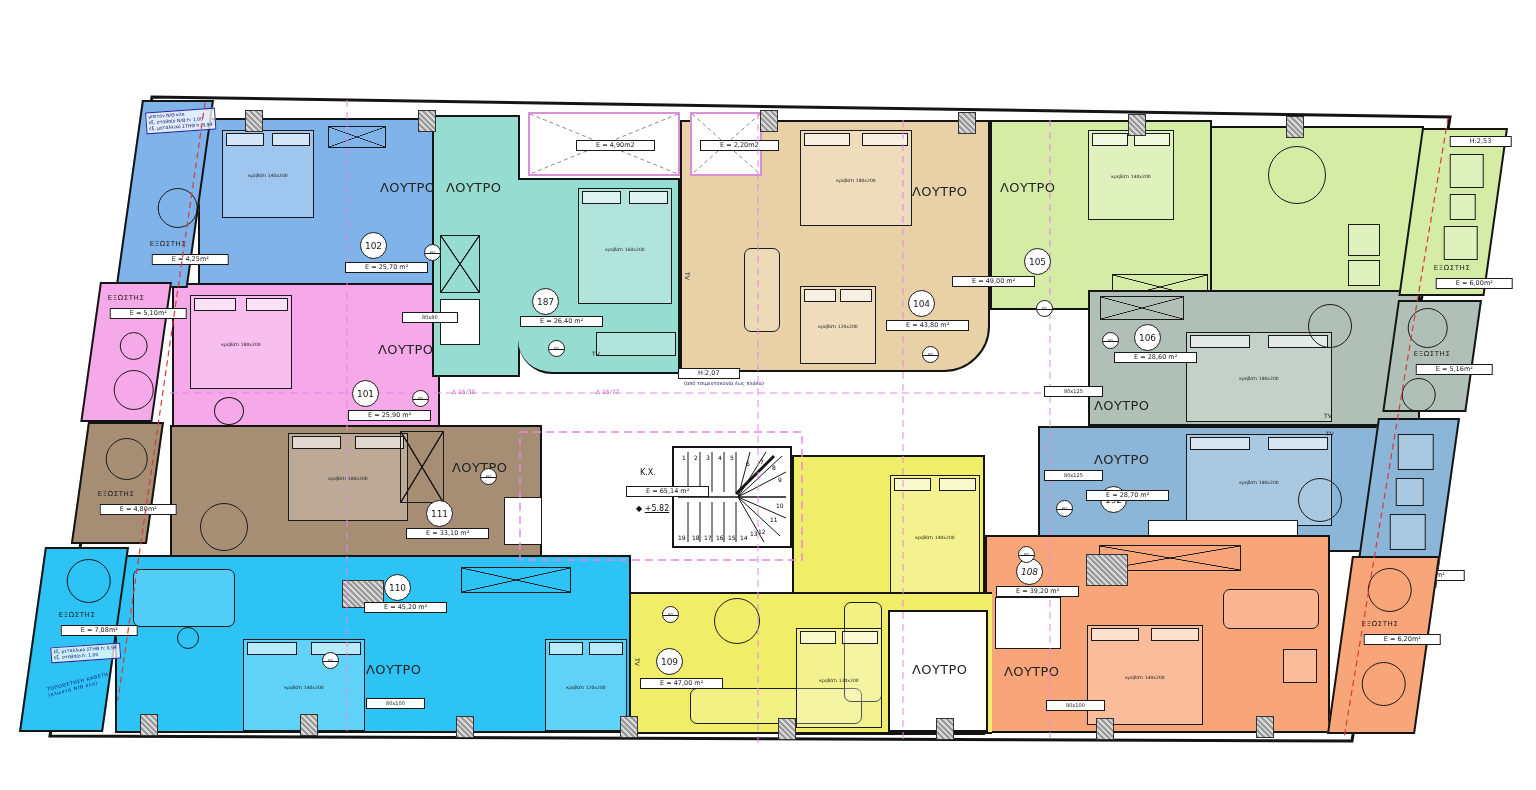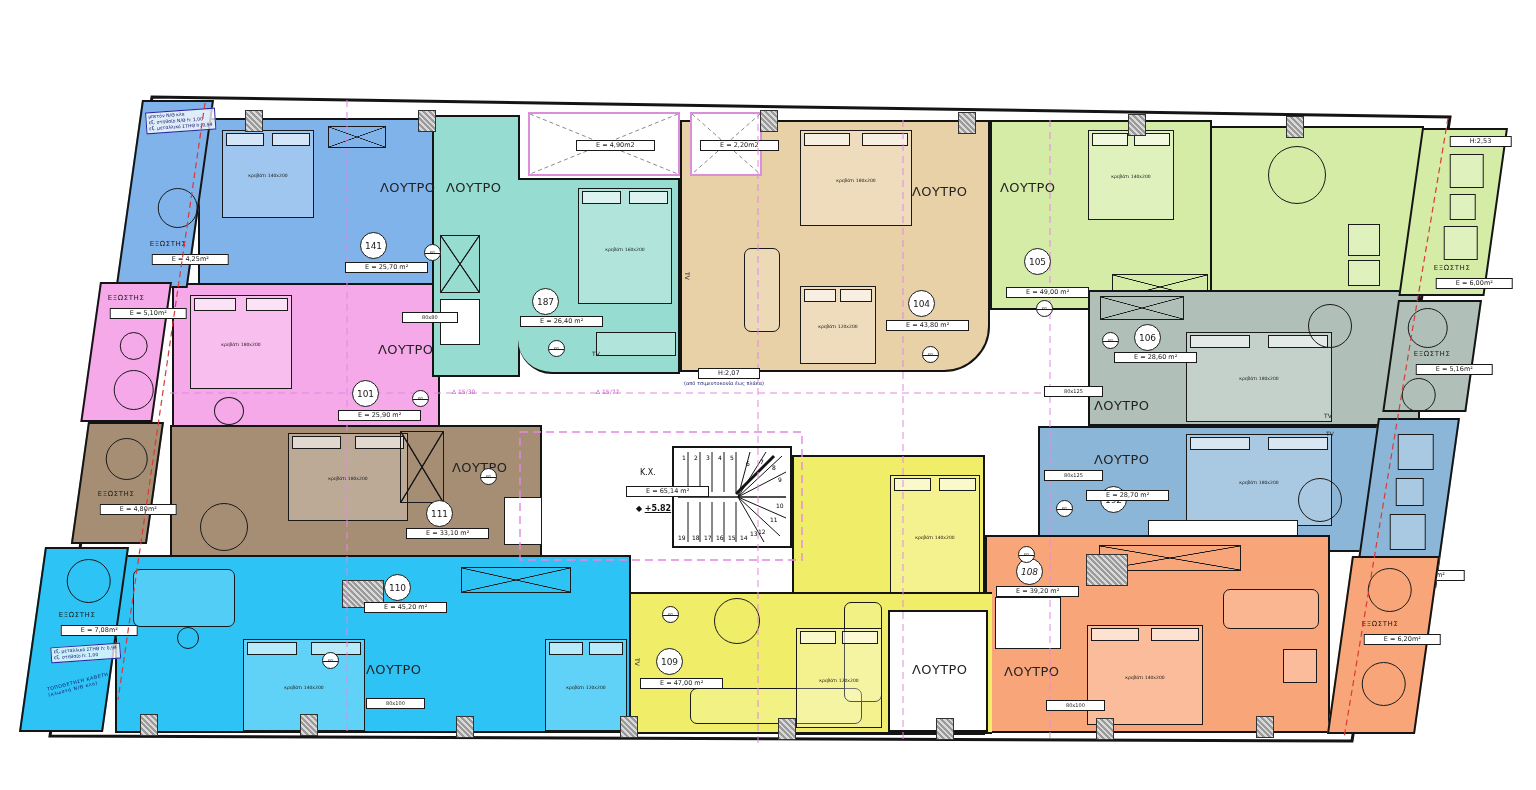--- a/index.html
+++ b/index.html
@@ -49,35 +49,35 @@
   </svg>
 
   <div class="room" style="left: 198px; top: 118px; width: 260px; height: 168px; z-index: 2; background: rgb(127, 179, 233);">
     <div class="bed" style="left:22px;top:10px;width:92px;height:88px;">
       <i class="pl"></i>
         <i class="pl p2"></i>
       <b class="bedlbl">κρεβάτι 140x200</b>
     </div>
     <div class="ward" style="left:128px;top:6px;width:58px;height:22px;"></div>
   </div>
-  <div class="num" style="left:360px;top:232px;">141</div>
+  <div class="num" style="left:360px;top:232px;">102</div>
   <div class="chip" style="left:345px;top:262px;">E = 25,70 m²</div>
   <div class="bathlbl" style="left:380px;top:180px;">ΛΟΥΤΡΟ</div>
   <div class="doortag" style="left:424px;top:244px;">Θ1</div>
 
   <div class="room" style="left: 172px; top: 283px; width: 268px; height: 148px; z-index: 2; background: rgb(246, 169, 233);">
     <div class="bed" style="left:16px;top:10px;width:102px;height:94px;">
       <i class="pl"></i>
         <i class="pl p2"></i>
       <b class="bedlbl">κρεβάτι 180x200</b>
     </div>
     <div class="seat" style="left:40px;top:112px;width:30px;height:28px;"></div>
   </div>
   <div class="num" style="left:352px;top:380px;">101</div>
-  <div class="chip" style="left:338px;top:410px;">E = 25,90 m²</div>
+  <div class="chip" style="left:348px;top:410px;">E = 25,90 m²</div>
   <div class="bathlbl" style="left:378px;top:342px;">ΛΟΥΤΡΟ</div>
   <div class="chip" style="left:402px;top:312px;font-size:5px;">80x80</div>
   <div class="doortag" style="left:412px;top:390px;">Θ1</div>
 
   <div class="room" style="left: 432px; top: 115px; width: 88px; height: 262px; z-index: 2; background: rgb(151, 220, 209);">
     <div class="ward" style="left:6px;top:118px;width:40px;height:58px;"></div>
     <div class="kitch" style="left:6px;top:182px;width:40px;height:46px;"></div>
   </div>
   <div class="room" style="left: 518px; top: 178px; width: 162px; height: 196px; border-left: none; border-bottom-left-radius: 34px; z-index: 2; background: rgb(151, 220, 209);">
     <div class="bed" style="left:60px;top:8px;width:94px;height:116px;">
@@ -119,21 +119,21 @@
       <b class="bedlbl">κρεβάτι 140x200</b>
     </div>
     <div class="ward" style="left:120px;top:152px;width:96px;height:26px;"></div>
   </div>
   <div class="room" style="left: 1212px; top: 126px; width: 212px; height: 168px; border-left: none; z-index: 2; background: rgb(212, 236, 166);">
     <div class="seat" style="left:56px;top:18px;width:58px;height:58px;"></div>
     <div class="sq" style="left:136px;top:96px;width:32px;height:32px;"></div>
     <div class="sq" style="left:136px;top:132px;width:32px;height:26px;"></div>
   </div>
   <div class="num" style="left:1024px;top:248px;">105</div>
-  <div class="chip" style="left:1006px;top:276px;margin-top:11px;">E = 49,00 m²</div>
+  <div class="chip" style="left:952px;top:276px;">E = 49,00 m²</div>
   <div class="bathlbl" style="left:1000px;top:180px;">ΛΟΥΤΡΟ</div>
   <div class="doortag" style="left:1036px;top:300px;">Θ1</div>
 
   <div class="room" style="left: 1088px; top: 290px; width: 332px; height: 136px; z-index: 2; background: rgb(176, 192, 184);">
     <div class="bed" style="left:96px;top:40px;width:146px;height:90px;">
       <i class="pl"></i>
         <i class="pl p2"></i>
       <b class="bedlbl">κρεβάτι 180x200</b>
     </div>
     <div class="ward" style="left:10px;top:4px;width:84px;height:24px;"></div>
@@ -336,21 +336,21 @@
       <line x1="68" y1="0" x2="0" y2="60" stroke="#8a8a8a" stroke-width="1" stroke-dasharray="4 3"></line>
     </svg>
     <div class="chip" style="left:8px;top:26px;">E = 2,20m2</div>
   </div>
 
 
   <div class="corelbl" style="left:640px;top:468px;z-index:6;">K.X.</div>
   <div class="chip" style="left:626px;top:486px;">E = 65,14 m²</div>
   <div class="corelbl" style="left:636px;top:504px;z-index:6;">
     <span style="font-size:8px;">◆</span>
-    <span style="text-decoration:underline;font-weight:bold;">+5.82</span>
+    <span style="text-decoration:underline;">+5.82</span>
   </div>
 
   <div class="abs" style="left:672px;top:446px;width:120px;height:102px;border:2px solid #141414;background:#fff;box-sizing:border-box;z-index:3;">
     <svg width="116" height="98" viewBox="0 0 116 98">
       <line x1="4" y1="49" x2="112" y2="49" stroke="#141414" stroke-width="1.4"></line>
       <line x1="14" y1="4" x2="14" y2="44" stroke="#141414" stroke-width="1"></line>
       <line x1="26" y1="4" x2="26" y2="44" stroke="#141414" stroke-width="1"></line>
       <line x1="38" y1="4" x2="38" y2="44" stroke="#141414" stroke-width="1"></line>
       <line x1="50" y1="4" x2="50" y2="44" stroke="#141414" stroke-width="1"></line>
       <line x1="62" y1="4" x2="62" y2="44" stroke="#141414" stroke-width="1"></line>
@@ -382,21 +382,21 @@
       <text x="4" y="92" font-size="6">19</text>
       <text x="18" y="92" font-size="6">18</text>
       <text x="30" y="92" font-size="6">17</text>
       <text x="42" y="92" font-size="6">16</text>
       <text x="54" y="92" font-size="6">15</text>
       <text x="66" y="92" font-size="6">14</text>
       <text x="76" y="88" font-size="6">13</text>
     </svg>
   </div>
 
-  <div class="chip" style="left:698px;top:368px;">H:2,07</div>
+  <div class="chip" style="left:678px;top:368px;">H:2,07</div>
   <div class="abs" style="left:664px;top:380px;width:120px;font-size:5px;color:#16166a;text-align:center;z-index:6;">(από τσιμεντοκονία έως πλάκα)</div>
 
   <div class="dim" style="left:452px;top:388px;">Δ 15/30</div>
   <div class="dim" style="left:596px;top:388px;">Δ 15/77</div>
 
   <div class="pier" style="left:245px;top:110px;width:16px;height:20px;"></div>
   <div class="pier" style="left:418px;top:110px;width:16px;height:20px;"></div>
   <div class="pier" style="left:760px;top:110px;width:16px;height:20px;"></div>
   <div class="pier" style="left:958px;top:112px;width:16px;height:20px;"></div>
   <div class="pier" style="left:1128px;top:114px;width:16px;height:20px;"></div>

